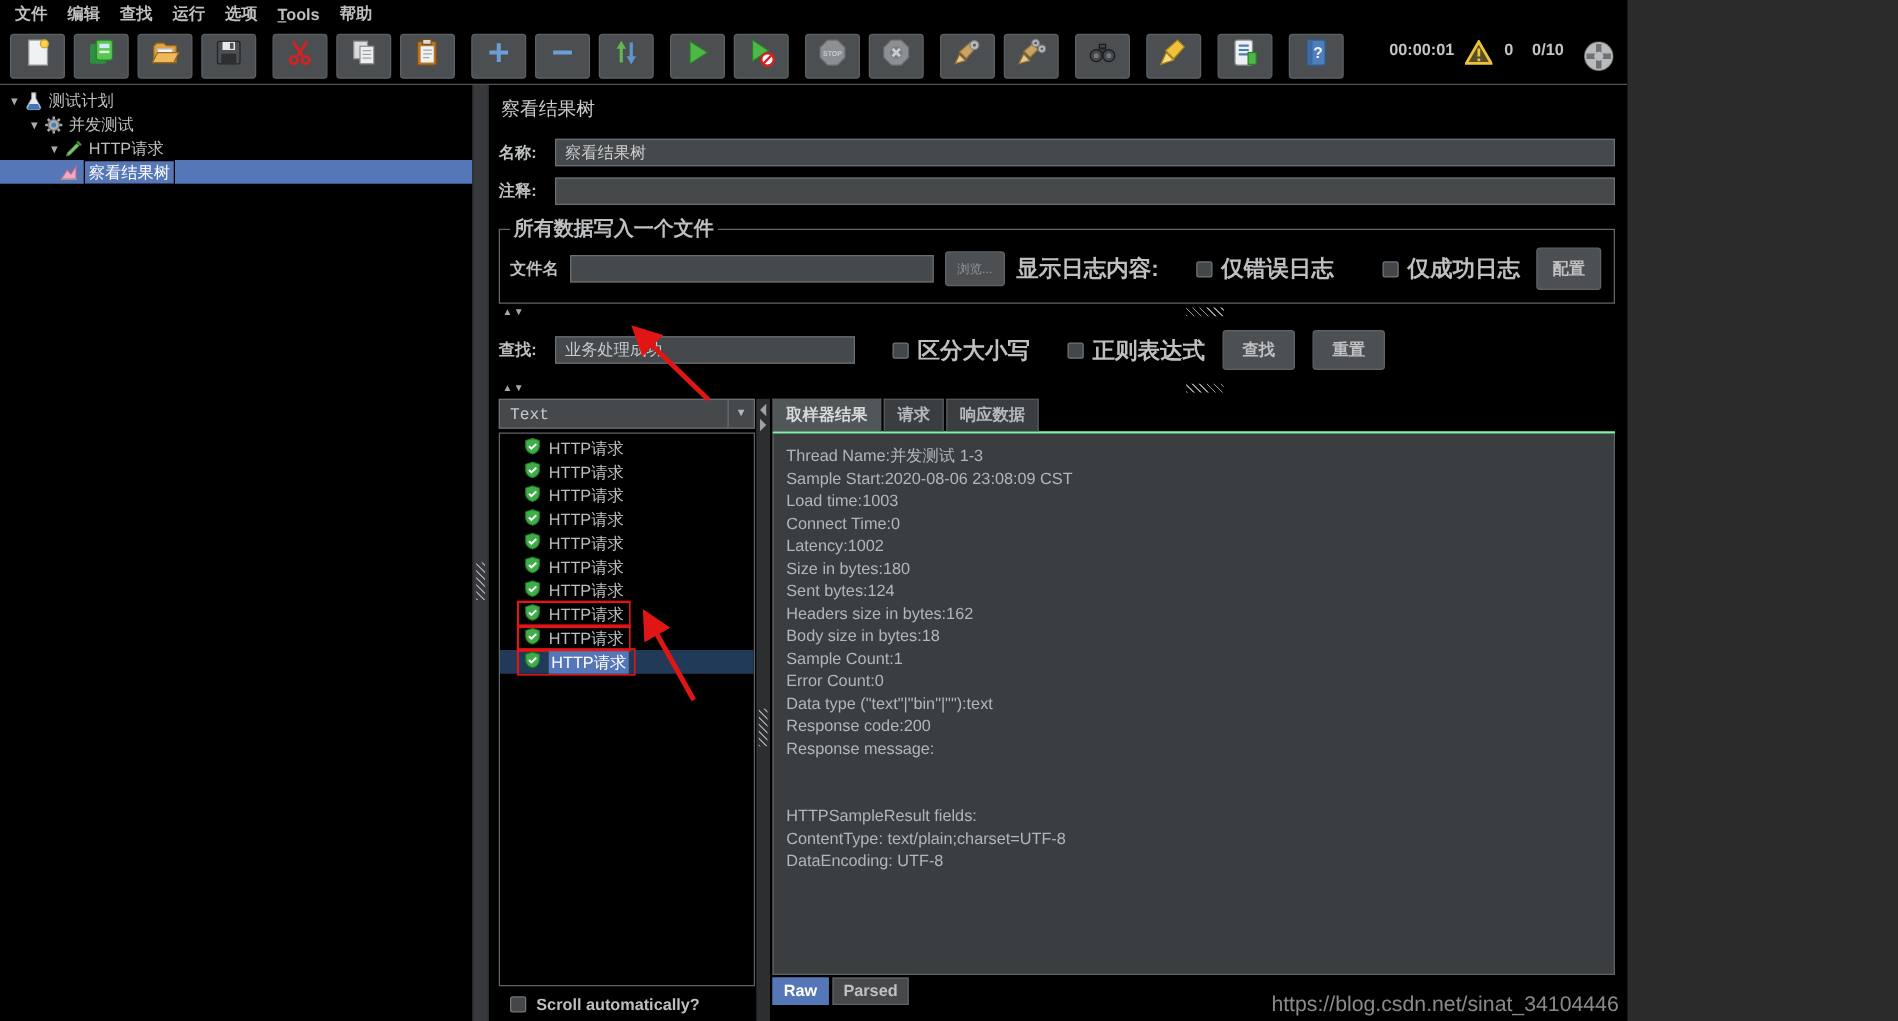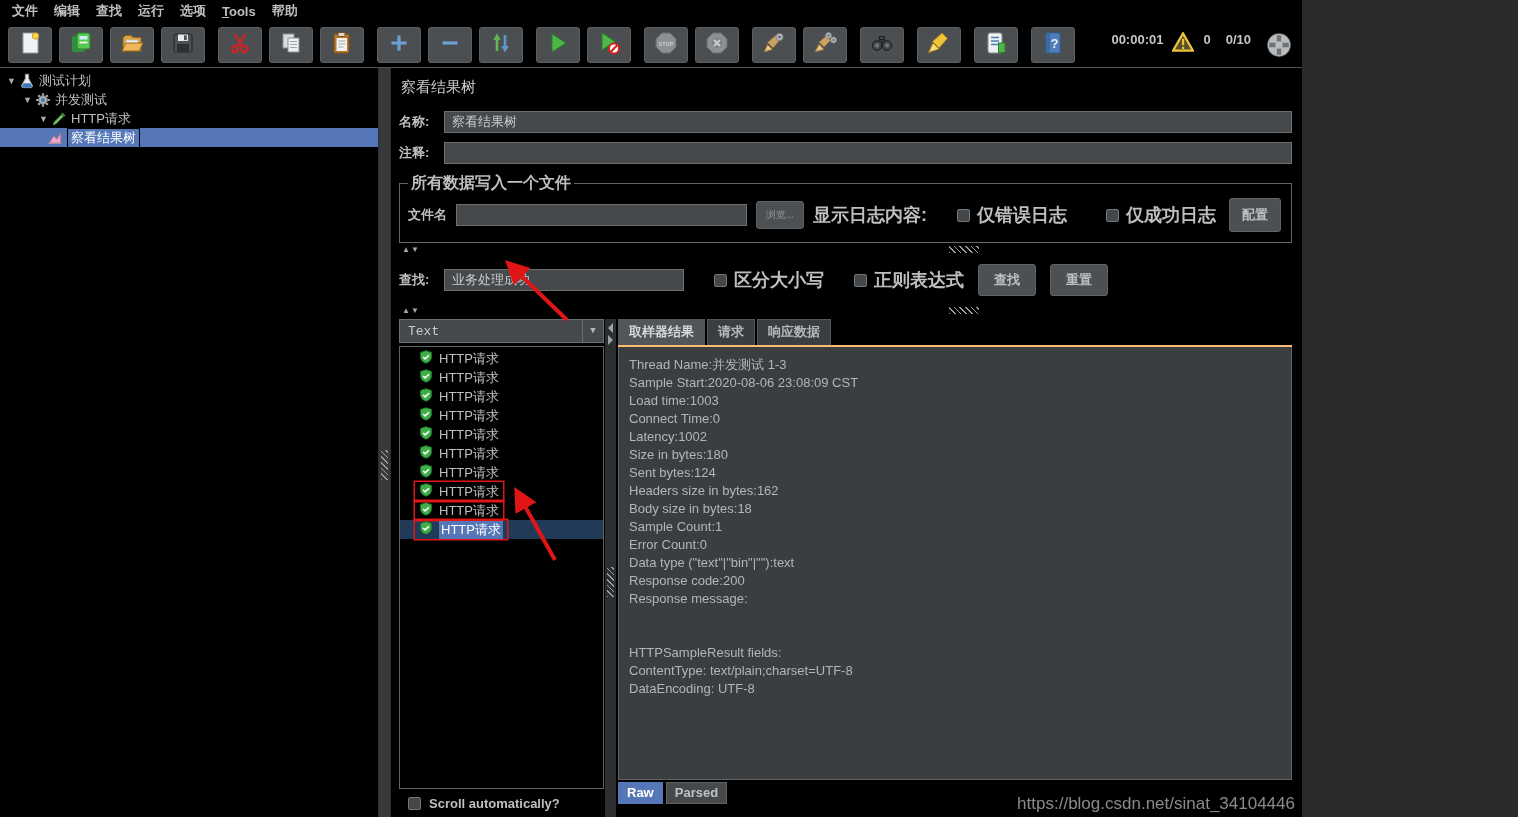--- a/index.html
+++ b/index.html
@@ -70,21 +70,21 @@
   .l-row.selected .l-lab { background:#5577b7; color:#fff; padding:0 2px; }
   .l-row svg { width:14px; height:14px; flex:none; }
   .scroll-row { height:28px; flex:none; display:flex; align-items:center; gap:8px; padding-left:9px; font-size:13px; font-weight:bold; }
   .vdivider { width:11px; flex:none; background:#2c2e30; margin:0 2px 0 1px; position:relative; display:flex; flex-direction:column; align-items:center; padding-top:4px; }
   .tri { width:0; height:0; border:5px solid transparent; margin:0; }
   .tri.left  { border-right-color:#9fa2a4; border-left-width:0; margin-bottom:2px; }
   .tri.right { border-left-color:#9fa2a4; border-right-width:0; }
   .vdivider .grip.v { top:248px; }
   
   .detail { flex:1; min-width:0; display:flex; flex-direction:column; }
-  .tabs { display:flex; align-items:flex-end; border-bottom:2px solid #fdba74; flex:none; }
+  .tabs { display:flex; align-items:flex-end; border-bottom:2px solid #86efac; flex:none; }
   .tab { padding:3px 10px 4px; font-size:13px; font-weight:bold; background:#3b3e40; border:1px solid #55585a;
          border-bottom:none; margin-right:2px; color:#b6b9bb; }
   .tab.active { background:#515659; color:#d6d8da; }
   .detail-content { flex:1; min-height:0; border:1px solid #606364; border-top:none; background:#3b3e40;
                     padding:9px 10px; font-size:13px; color:#b3b6b8; line-height:18px; overflow:hidden; }
   .line { height:18px; white-space:pre; }
   .bottom-tabs { height:22px; flex:none; margin:2px 0 13px 0; display:flex; gap:3px; }
   .btab { padding:2px 8px 0; font-size:13px; font-weight:bold; background:#46494b; border:1px solid #5f6365; color:#bfc1c3; }
   .btab.active { background:#5577b7; border-color:#5577b7; color:#fff; }
   

